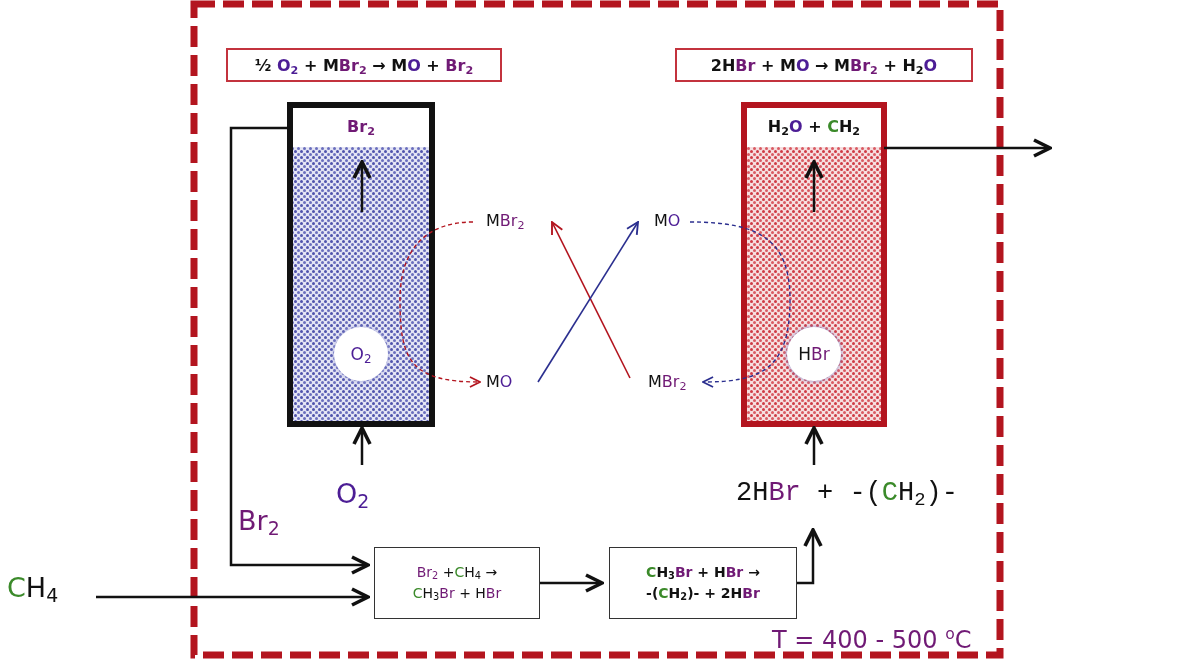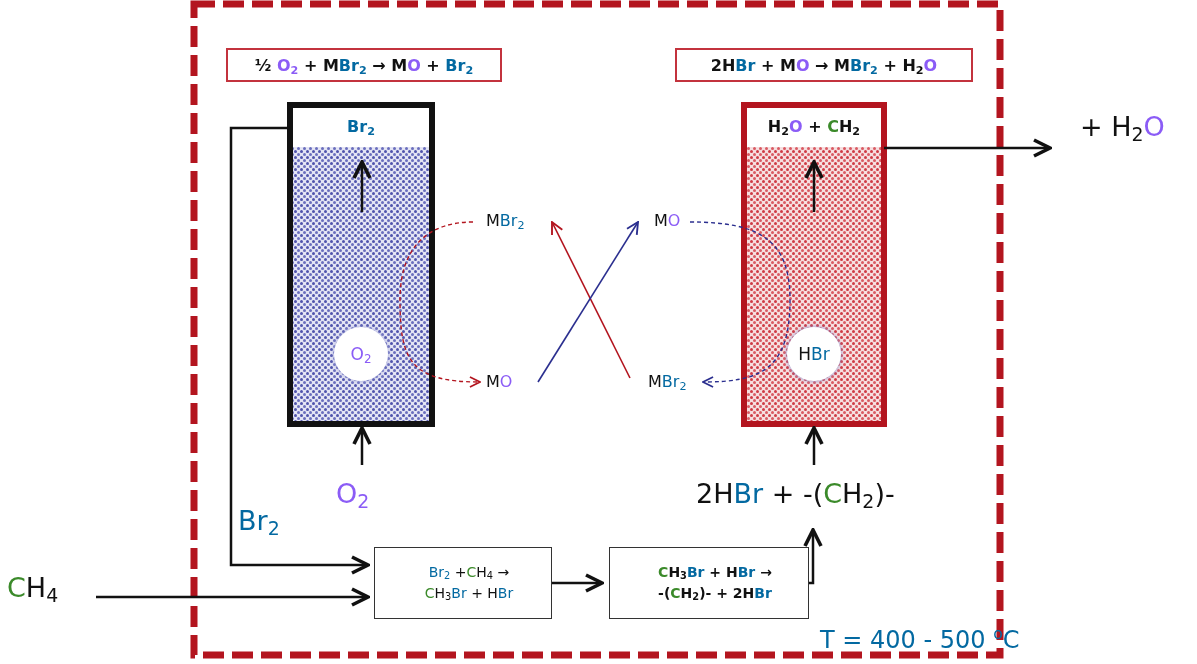--- a/index.html
+++ b/index.html
@@ -1,27 +1,27 @@
 <!DOCTYPE html>
 <html><head>
 <meta charset="utf-8">
 <style>
   html, body { margin: 0; padding: 0; background: #ffffff; }
   body { width: 1197px; height: 664px; position: relative; overflow: hidden;
          font-family: "DejaVu Sans", "Liberation Sans", sans-serif; color: #111; }
-  .red { color: #0369a1; }
-  .blue { color: #8b5cf6; }
+  .red { color: #701a75; }
+  .blue { color: #4c1d95; }
   .green { color: #3b8a2a; }
   .blk { color: #111; }
   sub { font-size: 70%; vertical-align: -0.25em; line-height: 0; }
   sup { font-size: 65%; vertical-align: 0.55em; line-height: 0; }
   .eqbox { position: absolute; border: 2px solid #c3333d; background: #fff;
            font-weight: bold; font-size: 16px; display: flex; align-items: center; justify-content: center; white-space: nowrap; }
   .stepbox { position: absolute; border: 1.5px solid #333; background: #fff;
-             font-size: 14px; display: flex; flex-direction: column; align-items: center; justify-content: center; line-height: 21px; white-space: nowrap; padding-left: 12px; }
+             font-size: 14px; display: flex; flex-direction: column; align-items: center; justify-content: center; line-height: 21px; white-space: nowrap; }
   .label-lg { position: absolute; font-size: 27px; white-space: nowrap; }
   .label-md { position: absolute; font-size: 16px; white-space: nowrap; }
   .bubble { position: absolute; width: 54px; height: 54px; border-radius: 50%; background: #fff;
             display: flex; align-items: center; justify-content: center; font-size: 17px; }
   svg.overlay { position: absolute; left: 0; top: 0; }
 </style>
 </head>
 <body>
 
 <svg class="overlay" width="1197" height="664" viewBox="0 0 1197 664">
@@ -124,39 +124,38 @@
 <div class="label-md" style="left:654px; top:211px;">
   <span class="blk">M</span><span class="blue">O</span>
 </div>
 <div class="label-md" style="left:648px; top:372px;">
   <span class="blk">M</span><span class="red">Br<sub>2</sub></span>
 </div>
 
 <div class="label-lg" style="left:336px; top:478px;">
   <span class="blue">O<sub>2</sub></span>
 </div>
-<div class="label-lg" style="left:696px; top:478px;">
+<div class="label-lg" style="left:736px; top:478px;font-family:Liberation Mono, monospace;">
   <span class="blk">2H</span><span class="red">Br</span><span class="blk"> + -(</span><span class="green">C</span><span class="blk">H<sub>2</sub>)-</span>
 </div>
 <div class="label-lg" style="left:238px; top:505px;">
   <span class="red">Br<sub>2</sub></span>
 </div>
 
 <div class="label-lg" style="left:0px; top:572px;margin-left:7px;">
   <span class="green">C</span><span class="blk">H<sub>4</sub></span>
 </div>
 
 <div class="label-lg" style="left:1080px; top:108px; line-height:38px;">
-  <div><span class="blk">+ H<sub>2</sub></span><span class="blue">O</span></div>
 </div>
 
 <div class="stepbox" style="left:374px; top:547px; width:164px; height:70px;">
   <div><span class="red">Br<sub>2</sub></span><span class="blk"> +</span><span class="green">C</span><span class="blk">H<sub>4</sub> →</span></div>
   <div><span class="green">C</span><span class="blk">H<sub>3</sub></span><span class="red">Br</span><span class="blk"> + H</span><span class="red">Br</span></div>
 </div>
 <div class="stepbox" style="left:609px; top:547px; width:186px; height:70px;font-weight:bold;">
   <div><span class="green">C</span><span class="blk">H<sub>3</sub></span><span class="red">Br</span><span class="blk"> + H</span><span class="red">Br</span><span class="blk"> →</span></div>
   <div><span class="blk">-(</span><span class="green">C</span><span class="blk">H<sub>2</sub>)- + 2H</span><span class="red">Br</span></div>
 </div>
 
-<div class="label-lg red" style="left:772px; top:626px; font-size:24px;margin-left:48px;">
+<div class="label-lg red" style="left:772px; top:626px; font-size:24px;">
   <span>T = 400 - 500 </span><sup>o</sup><span>C</span>
 </div>
 
 </body></html>

